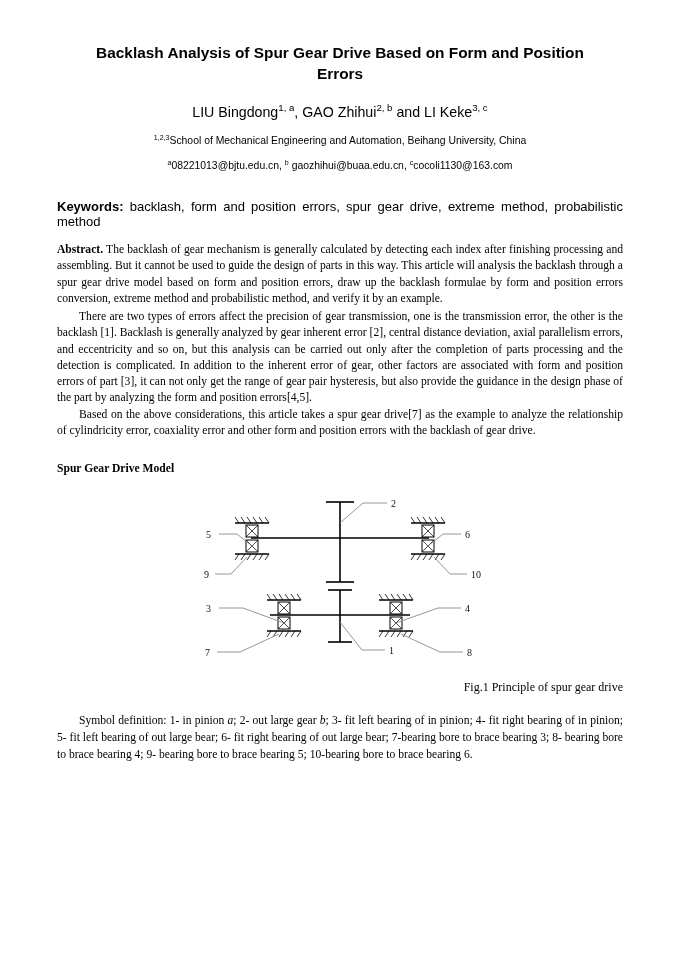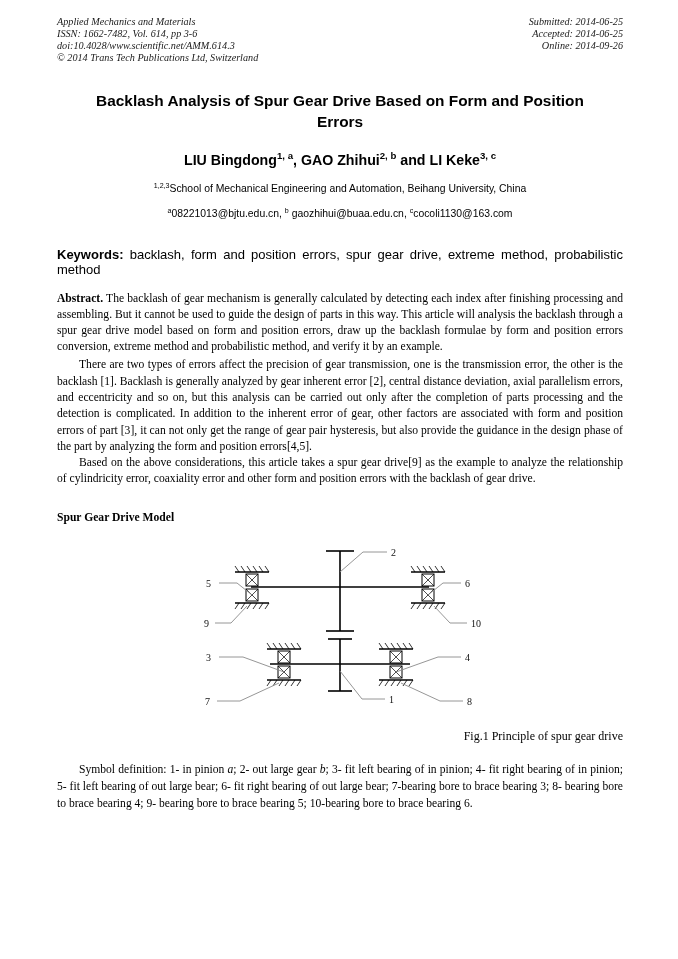--- a/index.html
+++ b/index.html
@@ -57,21 +57,20 @@
     padding: 0 16px;
   }
 
   
   .authors {
     margin-top: 19px;
     font-family: "Liberation Sans", sans-serif;
     font-size: 14.2px;
     line-height: 18px;
     text-align: center;
-    font-weight: bold;
   }
   .affiliation {
     margin-top: 13px;
     font-family: "Liberation Sans", sans-serif;
     font-size: 10.4px;
     line-height: 14px;
     text-align: center;
   }
   .emails {
     margin-top: 11px;
@@ -154,29 +153,20 @@
     font-size: 10px;
     fill: #111;
   }
 </style>
 </head>
 <body>
 
 <div class="page">
   <div class="content">
 
-    <div class="journal-header">
-      <div class="journal-left">Applied Mechanics and Materials
-ISSN: 1662-7482, Vol. 614, pp 3-6
-doi:10.4028/www.scientific.net/AMM.614.3
-© 2014 Trans Tech Publications Ltd, Switzerland</div>
-      <div class="journal-right">Submitted: 2014-06-25
-Accepted: 2014-06-25
-Online: 2014-09-26</div>
-    </div>
 
     <div class="paper-title">Backlash Analysis of Spur Gear Drive Based on Form and Position Errors</div>
 
     <div class="authors">
       <span>LIU Bingdong</span><sup>1, a</sup><span>, </span><span>GAO Zhihui</span><sup>2, b</sup><span> and </span><span>LI Keke</span><sup>3, c</sup>
     </div>
 
     <div class="affiliation">
       <sup>1,2,3</sup><span>School of Mechanical Engineering and Automation, Beihang University, China</span>
     </div>
@@ -189,21 +179,21 @@
 
     <div class="keywords">
       <b>Keywords:</b><span> backlash, form and position errors, spur gear drive, extreme method, probabilistic method</span>
     </div>
 
     <div class="abstract">
       <b>Abstract.</b><span> The backlash of gear mechanism is generally calculated by detecting each index after finishing processing and assembling. But it cannot be used to guide the design of parts in this way. This article will analysis the backlash through a spur gear drive model based on form and position errors, draw up the backlash formulae by  form and position errors conversion, extreme method and probabilistic method, and verify it by an example.</span>
     </div>
 
     <div class="body-par">There are two types of errors affect the precision of gear transmission, one is the transmission error, the other is the backlash [1]. Backlash is generally analyzed by gear inherent error [2], central distance deviation, axial parallelism errors, and eccentricity and so on, but this analysis can be carried out only after the completion of parts processing and the detection is complicated. In addition to the inherent error of gear, other factors are associated with form and position errors of part [3], it can not only get the range of gear pair hysteresis, but also provide the guidance in the design phase of the part by analyzing the form and position errors[4,5].</div>
-    <div class="body-par tight">Based on the above considerations, this article takes a spur gear drive[9] as the example to analyze the relationship of cylindricity error, coaxiality error and other form and position errors with the backlash of gear drive.</div>
+    <div class="body-par tight">Based on the above considerations, this article takes a spur gear drive[7] as the example to analyze the relationship of cylindricity error, coaxiality error and other form and position errors with the backlash of gear drive.</div>
 
     <div class="section-heading">Spur Gear Drive Model</div>
 
     <div class="figure-block">
       <div class="figure-svg-wrap">
         <svg width="290" height="172" viewBox="0 0 290 172" xmlns="http://www.w3.org/2000/svg">
           <defs>
             <g id="bearingbox">
               <rect x="-6" y="-6" width="12" height="12" fill="#ffffff" stroke="#000" stroke-width="1"></rect>
               <line x1="-6" y1="-6" x2="6" y2="6" stroke="#000" stroke-width="0.7"></line>

